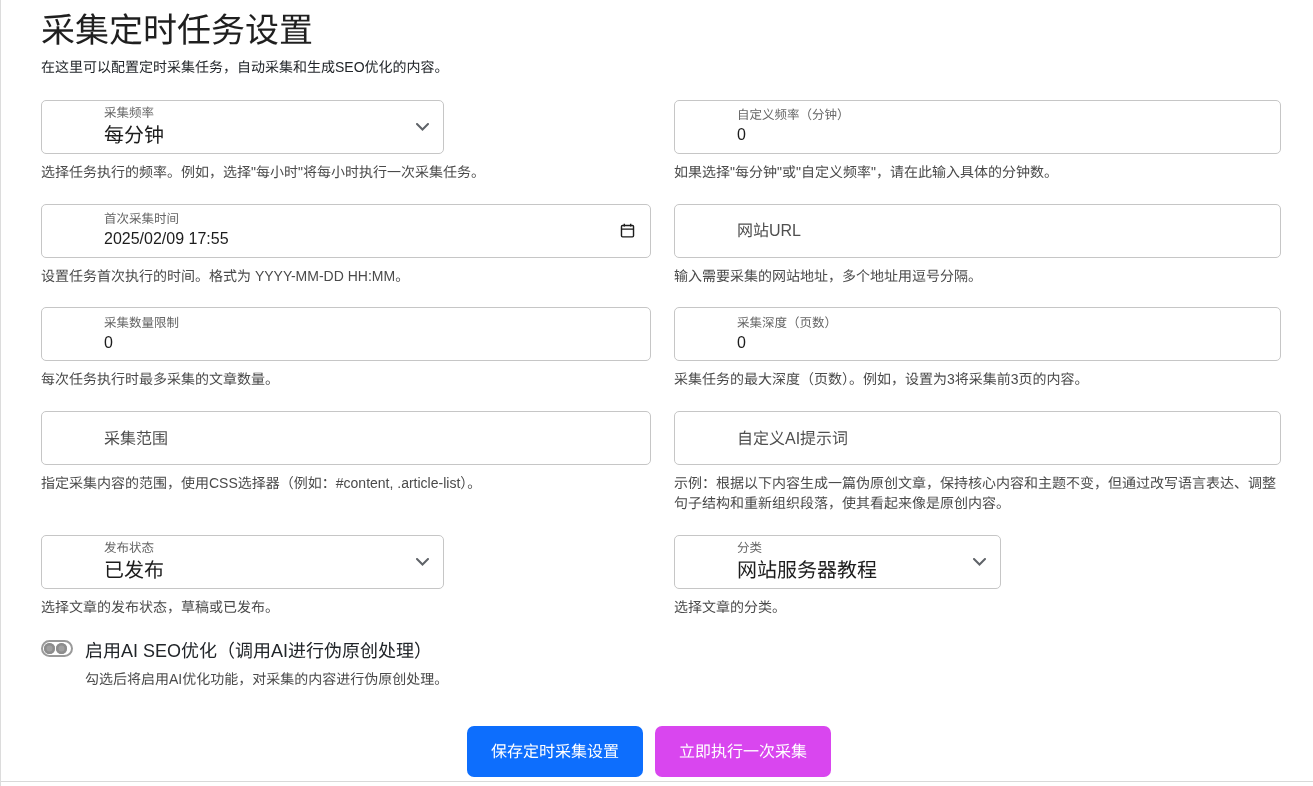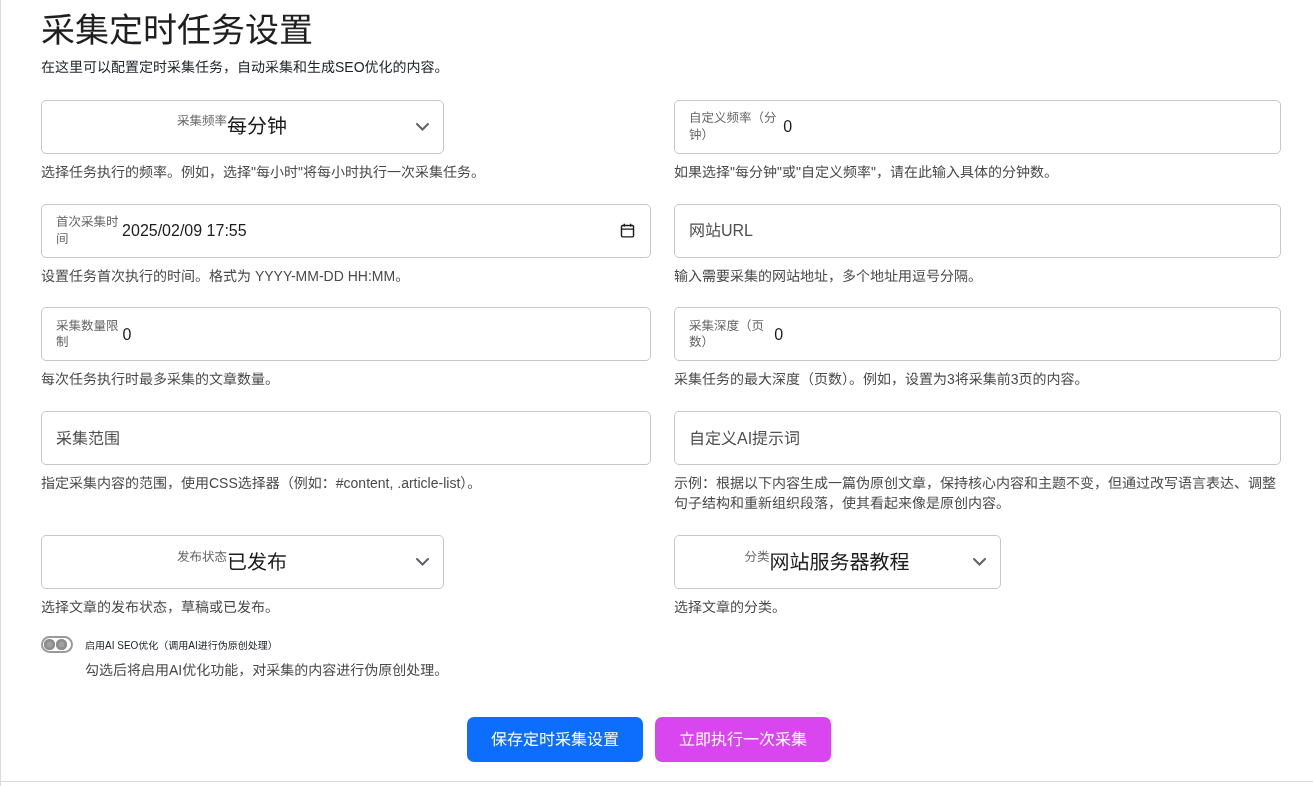--- a/index.html
+++ b/index.html
@@ -17,21 +17,21 @@
   .form-grid {
     display:grid; grid-template-columns:610px 607px;
     column-gap:23px; row-gap:21px; align-items:start;
   }
   .field-group { display:block; }
 
   .field-box {
     border:1px solid #c6c6c6; border-radius:5px; background:#fff;
     height:54px; padding:6px 14px; display:flex; align-items:center;
   }
-  .field-col { flex:1; display:flex; flex-direction:row; justify-content:center; min-width:0; }
+  .field-col { flex:1; display:flex; flex-direction:column; min-width:0;margin-left:48px; }
   .field-label { font-size:12.5px; color:#666666; line-height:1.35; display:block; }
   .field-input {
     border:none; outline:none; background:transparent; padding:0; width:100%;
     font-size:16px; color:#1c1c1c; font-family:inherit; line-height:1.35;
   }
   .field-input::placeholder { color:#4f4f4f; opacity:1; }
   .select-box { cursor:pointer; }
   .w-select { width:403px; }
   .w-select-sm { width:327px; }
   .select-value { font-size:20px; color:#1c1c1c; line-height:1.35; }
@@ -39,26 +39,26 @@
   .cal-icon { flex:0 0 auto; margin-left:8px; display:flex; align-items:center; cursor:pointer; }
 
   .helper { font-size:14px; color:#4a4a4a; margin:9px 0 0; line-height:1.42; }
 
   .toggle-row { margin-top:18px; display:flex; align-items:center; gap:12px; }
   .switch {
     width:32px; height:17px; border:2px solid #9a9a9a; border-radius:10px;
     display:flex; align-items:center; padding:0 1px; gap:1px; cursor:pointer; background:#fff;
   }
   .knob { width:11px; height:11px; border-radius:50%; background:#a0a0a0; box-shadow:inset 0 0 0 2.5px #8d8d8d; }
-  .toggle-label { font-size:10px; color:#212529; }
+  .toggle-label { font-size:18px; color:#212529; }
   .toggle-helper { font-size:14px; color:#4a4a4a; margin:8px 4px 0 44px; line-height:1.42; }
 
   .button-row { display:flex; justify-content:center; gap:12px; margin-top:36px; padding-right:40px; }
   .btn {
-    border:none; border-radius:7px; height:45px; padding:0 24px;
+    border:none; border-radius:7px; height:51px; padding:0 24px;
     font-size:16px; color:#ffffff; font-family:inherit; cursor:pointer; line-height:45px;
   }
   .bottom-divider { position:absolute; left:0; right:0; top:781px; border-top:1px solid #d9d9d9; }
 </style>
 </head>
 <body>
 
 <div class="page">
   <h1 class="page-title">采集定时任务设置</h1>
   <p class="page-subtitle">在这里可以配置定时采集任务，自动采集和生成SEO优化的内容。</p>

